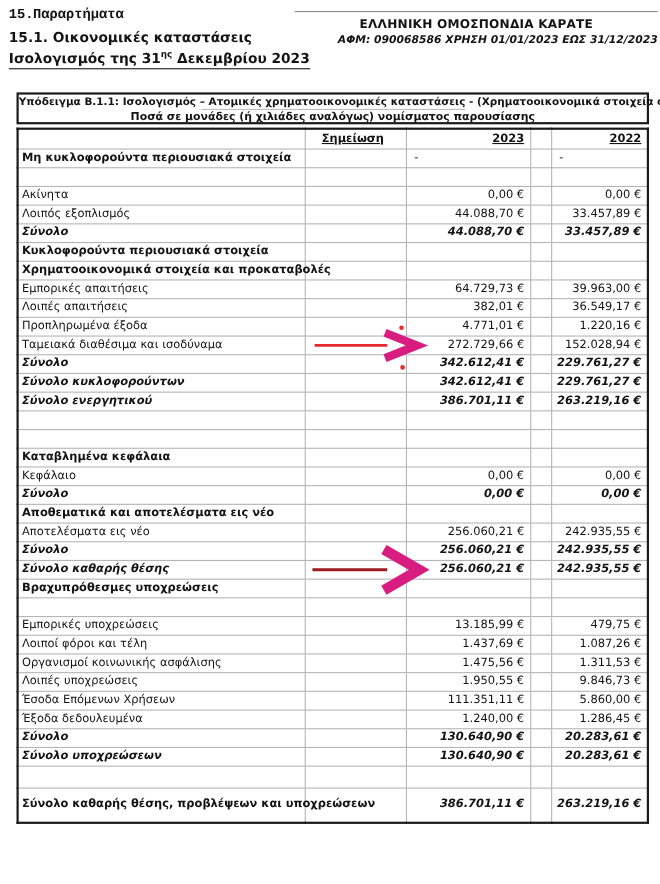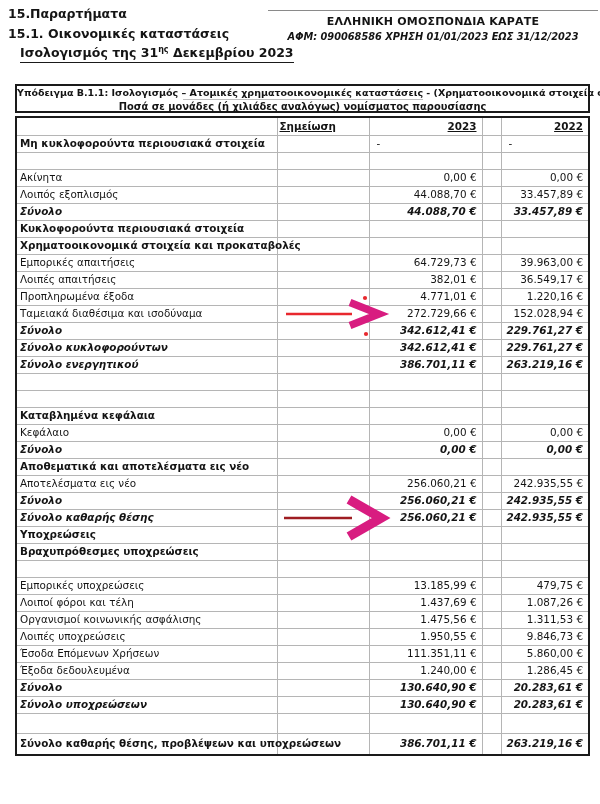--- a/index.html
+++ b/index.html
@@ -12,33 +12,33 @@
   *{margin:0;padding:0;box-sizing:border-box;}
   html,body{background:#ffffff;}
   body{
     width:600px;height:804px;position:relative;overflow:hidden;
     font-family:"DejaVu Sans","Liberation Sans",sans-serif;
     color:var(--ink);
     -webkit-font-smoothing:antialiased;
   }
   
   .hdr{position:absolute;left:0;top:0;width:100%;height:84px;}
-  .h1{position:absolute;left:8px;top:6px;font-size:12.5px;font-weight:700;}
+  .h1{position:absolute;left:8px;top:6px;font-size:12.5px;font-weight:700;font-family:Liberation Mono, monospace;}
   .h1 .num{display:inline-block;width:22px;}
   .h2{position:absolute;left:8px;top:26px;font-size:12.5px;font-weight:700;}
   .h2 .num{display:inline-block;width:40px;}
-  .h3{position:absolute;left:20px;top:45px;font-size:12.5px;font-weight:700;}
+  .h3{position:absolute;left:8px;top:45px;font-size:12.5px;font-weight:700;}
   .h3 .u{display:inline-block;border-bottom:1.6px solid #1a1a1a;padding-bottom:2px;}
   .h3 sup{font-size:8px;}
   .orgblk{
     position:absolute;left:268px;top:10px;width:330px;
     border-top:1.4px solid #8a8a8a;padding-top:4px;text-align:center;
   }
   .orgname{font-size:11px;font-weight:700;letter-spacing:.2px;}
-  .orgtax{font-size:9.8px;font-weight:700;font-style:italic;margin-top:3px;}
+  .orgtax{font-size:9.8px;font-weight:700;font-style:italic;margin-top:3px;text-align:right;}
   
   .tplbox{
     position:absolute;left:15px;top:84px;width:575px;height:29px;
     border:2px solid #1a1a1a;text-align:center;padding-top:1px;background:#fff;
   }
   .tpl1{font-size:9.5px;font-weight:700;white-space:nowrap;}
   .tpl-div{width:240px;margin:1px auto 0;border-top:1px solid #bdbdbd;}
   .tpl2{font-size:9.9px;font-weight:700;margin-top:1px;}
   
   .tblwrap{position:absolute;left:15px;top:116px;}
@@ -51,28 +51,28 @@
   col.c-v1{width:113px;}
   col.c-gap{width:19px;}
   col.c-v2{width:88px;}
   td{
     border:1px solid var(--grid);
     height:17px;vertical-align:middle;
     font-size:10.4px;line-height:1.1;
     overflow:visible;white-space:nowrap;
   }
   td.c-label{padding-left:3px;}
-  td.c-note{padding-left:2px;position:relative;}
+  td.c-note{padding-left:15px;position:relative;}
   td.c-v1,td.c-v2{text-align:right;padding-right:5px;}
   tr.t-colhead td{height:18px;font-weight:700;}
   tr.t-colhead .txt{text-decoration:underline;}
   tr.t-section td.c-label{font-weight:700;margin-left:11px;}
   tr.t-section td.c-v1,tr.t-section td.c-v2{text-align:left;padding-left:7px;font-weight:400;}
   tr.t-total td.c-label,tr.t-total td.c-v1,tr.t-total td.c-v2{font-weight:700;font-style:italic;}
-  tr.t-grand td{height:22px;}
+  tr.t-grand td{height:32px;}
   tr.t-grand td.c-label{font-weight:700;}
   tr.t-grand td.c-v1,tr.t-grand td.c-v2{font-weight:700;font-style:italic;}
   tr.topline td.c-v1,tr.topline td.c-v2{border-top:1.6px solid #111;}
   
   .arrow-slot{
     position:absolute;left:0;top:50%;margin-top:-28px;
     width:110px;height:56px;display:none;z-index:4;pointer-events:none;
   }
   .arrow-slot svg{display:block;overflow:visible;}
   .a-shaft{stroke:var(--c-shaft);}
@@ -315,27 +315,20 @@
   <svg width="110" height="56" viewBox="0 0 110 56">
     <line class="a-shaft-dark" x1="6" y1="28" x2="74" y2="28" stroke-width="2.6"></line>
     <polyline class="a-head" points="71,9.5 103,28 71,46.5" stroke-width="9.5" stroke-linecap="butt" stroke-linejoin="miter"></polyline>
   </svg>
 </span></td>
           <td class="c-v1"><span class="txt">256.060,21 €</span></td>
           <td class="c-gap"></td>
           <td class="c-v2"><span class="txt">242.935,55 €</span></td>
         </tr>
 
-        <tr class="t-section">
-          <td class="c-label"><span class="txt">Υποχρεώσεις</span></td>
-          <td class="c-note"><span class="txt"></span></td>
-          <td class="c-v1"><span class="txt"></span></td>
-          <td class="c-gap"></td>
-          <td class="c-v2"><span class="txt"></span></td>
-        </tr>
 
         <tr class="t-section">
           <td class="c-label"><span class="txt">Βραχυπρόθεσμες υποχρεώσεις</span></td>
           <td class="c-note"><span class="txt"></span></td>
           <td class="c-v1"><span class="txt"></span></td>
           <td class="c-gap"></td>
           <td class="c-v2"><span class="txt"></span></td>
         </tr>
 
         <tr class="t-empty" style="height: 17px;">

